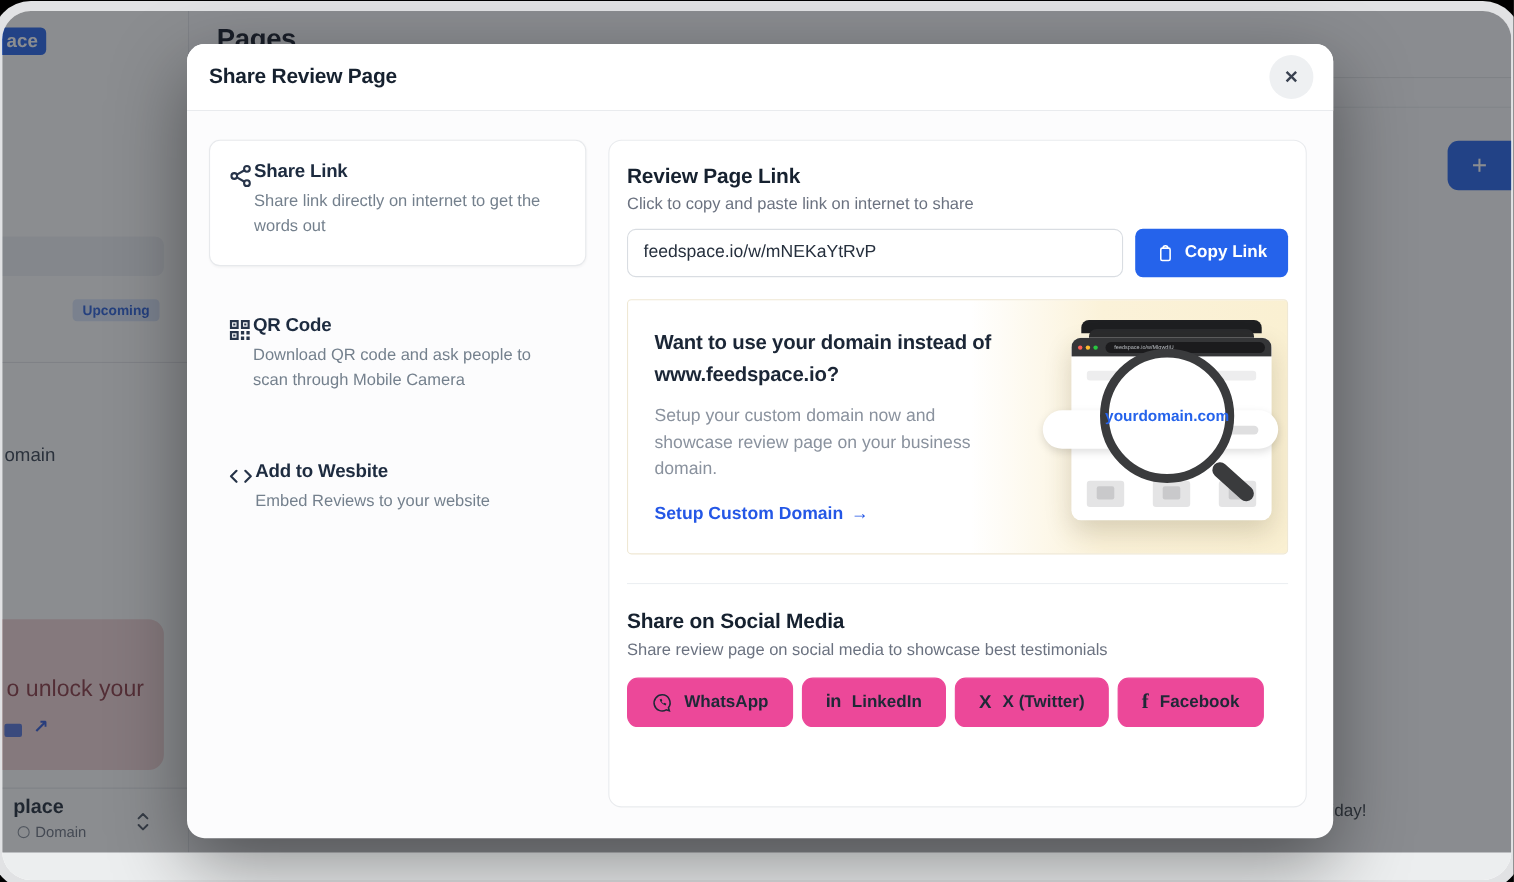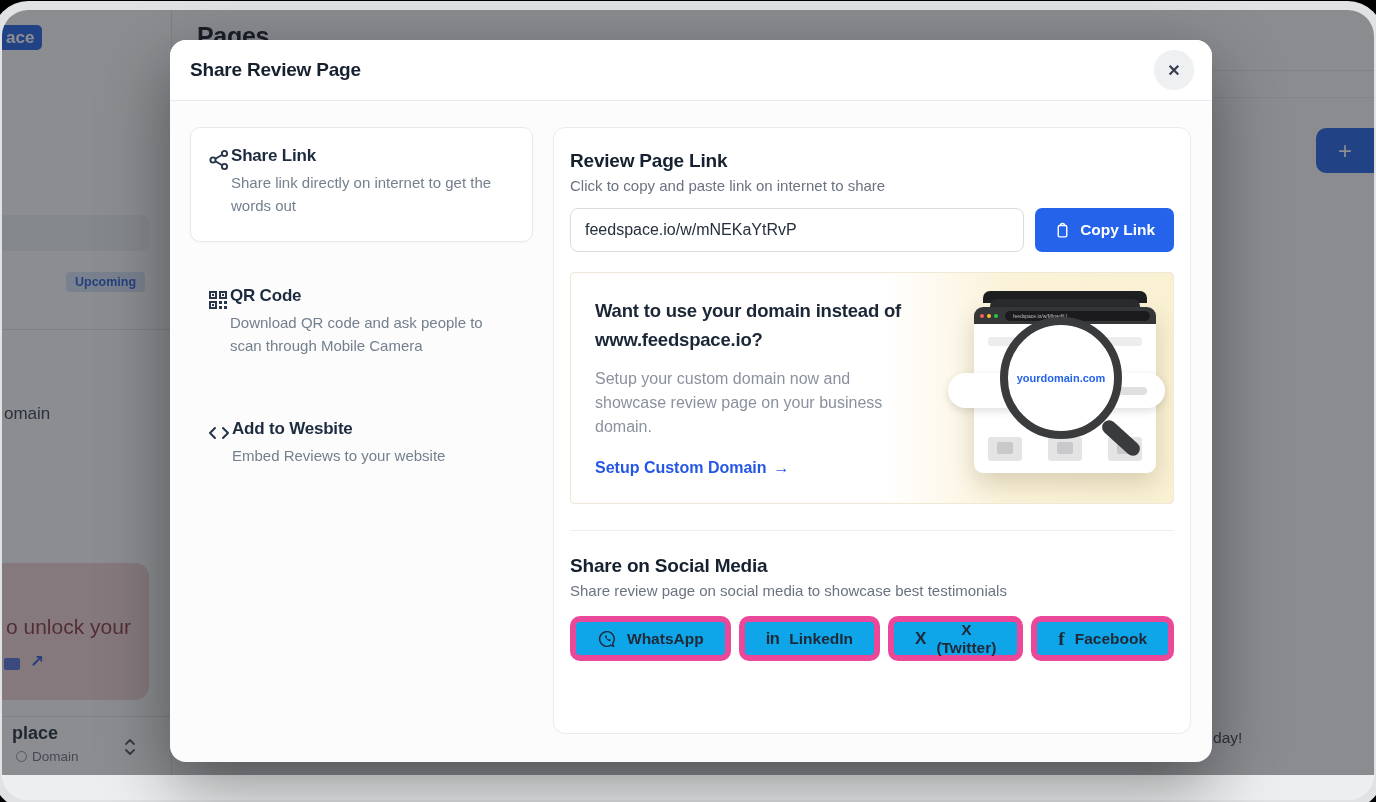--- a/index.html
+++ b/index.html
@@ -112,29 +112,29 @@
   .ph { width:34px; height:24px; background:#e4e4e5; border-radius:3px; position:relative; }
   .ph::after { content:""; position:absolute; left:9px; top:5px; width:16px; height:12px;
     background:#c9c9cb; border-radius:2px; }
   .addrpill { position:absolute; left:2px; right:8px; top:100px; height:35px; background:#fff;
     border-radius:18px; box-shadow:0 3px 8px rgba(0,0,0,.13); z-index:2; }
   .addr-sk { position:absolute; right:26px; top:114px; width:56px; height:8px; background:#dfdfe0;
     border-radius:4px; z-index:3; }
   .lens { position:absolute; left:54px; top:44px; width:122px; height:122px; border-radius:50%;
     border:8px solid #3a3b3d; background:#fff; z-index:4;
     display:flex; align-items:center; justify-content:center; }
-  .lens-label { color:#2563eb; font-size:11px; font-weight:700; }
+  .lens-label { color:#2563eb; font-size:14px; font-weight:700; }
   .lens-handle { position:absolute; left:152px; top:158px; width:46px; height:14px;
     background:#3a3b3d; border-radius:7px; transform:rotate(42deg); z-index:4; }
 
   .body-divider { margin:26px 0 24px; border-top:1px solid #eceff2; }
 
   
   .social-row { margin-top:17px; display:flex; gap:8px; }
-  .social-btn { height:45px; padding:0 21px; background:#0ea5e9; border:6px solid #ec4899;
+  .social-btn { height:45px; padding:0 21px; background:#ec4899; border:1px solid #ec4899;
     border-radius:10px; display:flex; align-items:center; gap:10px; font-size:15.5px;
     font-weight:700; color:#1f2937; cursor:pointer; font-family:inherit; }
   .glyph { font-weight:800; font-size:17px; color:#1f2937; }
   .glyph-in { letter-spacing:-.5px; font-size:16.5px; }
   .glyph-f { font-family:"Liberation Serif","DejaVu Serif",serif; font-size:19px; }
 
   svg { display:block; }
 </style>
 </head>
 <body>

